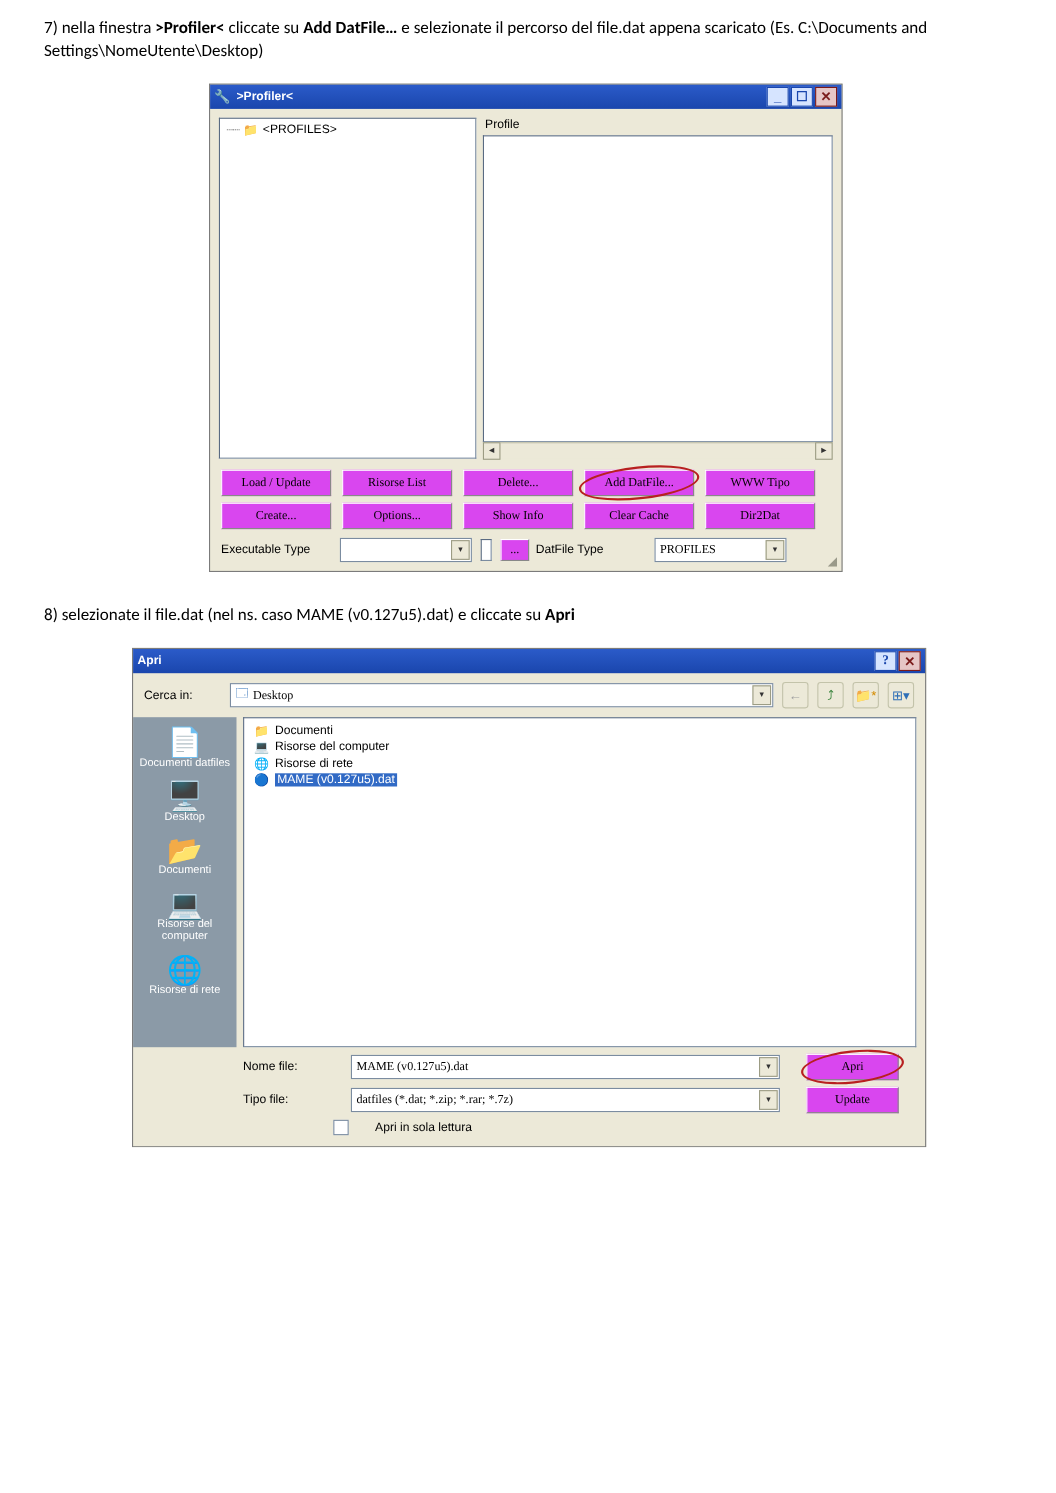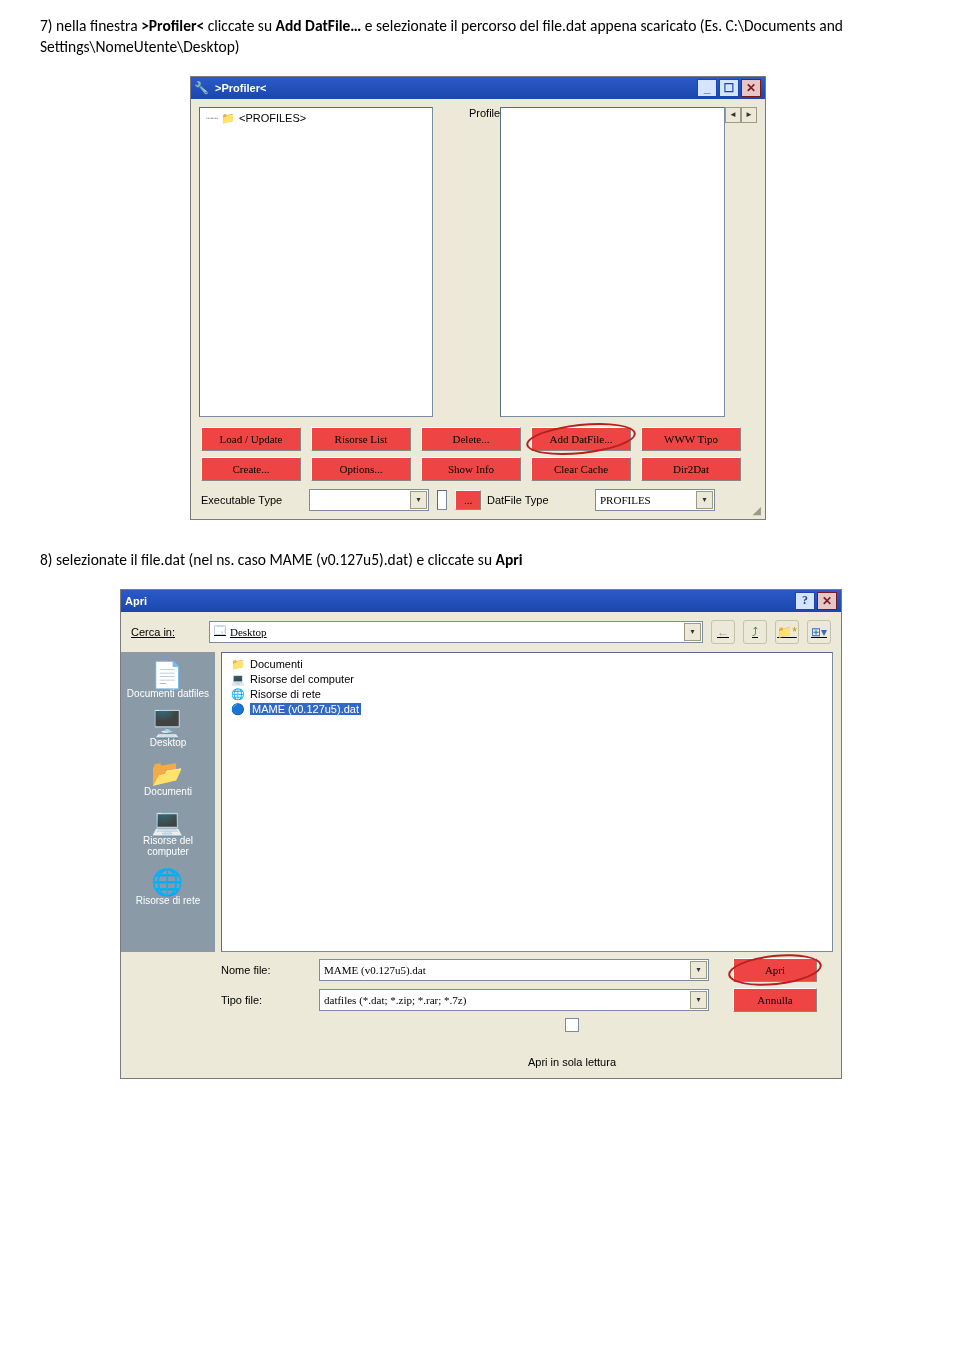--- a/index.html
+++ b/index.html
@@ -54,38 +54,38 @@
   .profiler{width:574px;padding-bottom:6px;}
   .pf-body{display:flex;gap:6px;padding:8px 8px 0 8px;}
   .pf-tree{
     width:220px;height:300px;flex:none;
     background:#fff;border:1px solid #7b8ca0;border-top-color:#5a6b82;border-left-color:#5a6b82;
     padding:4px 6px;
   }
   .pf-tree .node{display:flex;align-items:center;gap:4px;font-size:11px;}
   .pf-tree .dots{color:#888;letter-spacing:-1px;}
   .pf-tree .fold{color:#d8b24b;}
-  .pf-right{flex:1;display:flex;margin-left:28px;}
+  .pf-right{flex:1;display:flex;flex-direction:column;}
   .pf-label{font-size:11px;margin:0 0 4px 2px;}
   .pf-list{
     flex:1;background:#fff;border:1px solid #7b8ca0;border-top-color:#5a6b82;border-left-color:#5a6b82;
   }
   .pf-scroll{
     display:flex;justify-content:space-between;align-items:center;
     height:14px;background:#ECE9D8;border-top:1px solid #c0c0a8;
   }
   .sc-btn{
     width:14px;height:14px;background:#ECE9D8;border:1px solid #9c9c84;
     display:inline-flex;align-items:center;justify-content:center;
     font-size:8px;color:#333;
   }
   .pf-buttons{display:flex;flex-wrap:wrap;gap:6px 10px;padding:10px 10px 0 10px;}
   .xpbtn{
     width:98px;height:22px;
-    background:#ef4444;border:1px solid #888;
+    background:#d946ef;border:1px solid #888;
     border-top-color:#fff;border-left-color:#fff;
     font:11px Tahoma;
     display:inline-flex;align-items:center;justify-content:center;
     cursor:pointer;
     position:relative;
   }
   .pf-rows{padding:8px 10px 2px 10px;display:flex;gap:6px;}
   .pf-row{display:flex;align-items:center;gap:8px;}
   .pf-row label{width:100px;font-size:11px;}
   .xpinput{
@@ -106,21 +106,21 @@
   .grip{
     position:absolute;right:4px;bottom:2px;color:#9a9a8a;font-size:11px;
   }
   .redcircle{
     position:absolute;inset:-4px -6px;border:2px solid #b82020;border-radius:50%;
     transform:rotate(-6deg);pointer-events:none;
   }
 
   
   .opendlg{width:720px;position:relative;}
-  .od-top{display:flex;align-items:center;gap:8px;padding:8px 10px;text-decoration:underline;}
+  .od-top{display:flex;align-items:center;gap:8px;padding:8px 10px;}
   .od-top label{width:70px;font-size:11px;}
   .od-look{flex:1;}
   .nav-ic{
     width:22px;height:22px;border:1px solid #c3c3aa;border-radius:3px;
     display:inline-flex;align-items:center;justify-content:center;
     font-size:12px;cursor:pointer;background:#ECE9D8;
   }
   .nav-ic.disabled{color:#a0a0a0;}
   .od-body{display:flex;}
   .places{
@@ -301,21 +301,21 @@
             <span>Apri</span>
             <span class="redcircle"></span>
           </span>
     </div>
     <div class="od-row">
       <label>Tipo file:</label>
       <div class="xpselect">
         <span>datfiles (*.dat; *.zip; *.rar; *.7z)</span>
         <span class="dd">▾</span>
       </div>
-      <span class="xpbtn">Annulla</span>
-    </div>
-    <div class="od-row" style="margin-left:82px;flex-direction:column;">
+      <span class="xpbtn">Update</span>
+    </div>
+    <div class="od-row" style="margin-left:82px;">
       <span class="chk"></span>
       <span style="font-size:11px;">Apri in sola lettura</span>
     </div>
   </div>
 </div>
 </div>
 
 </body></html>

